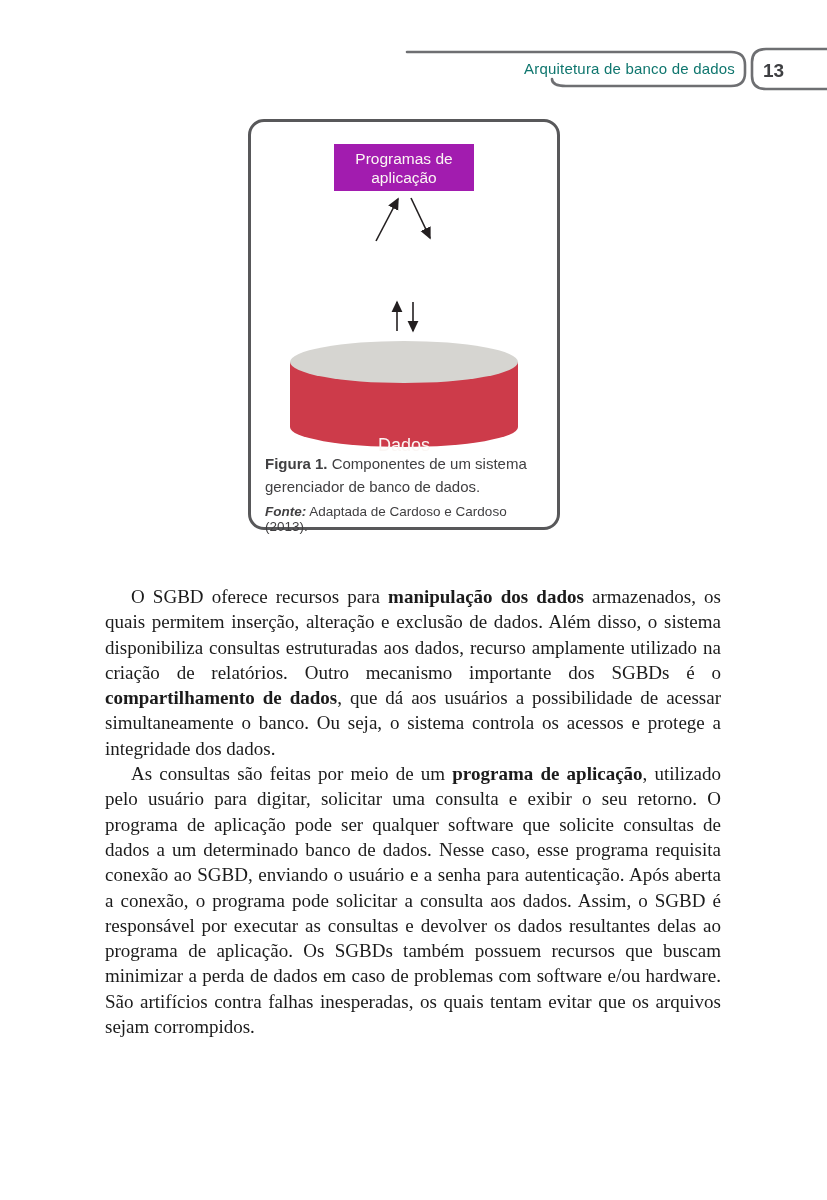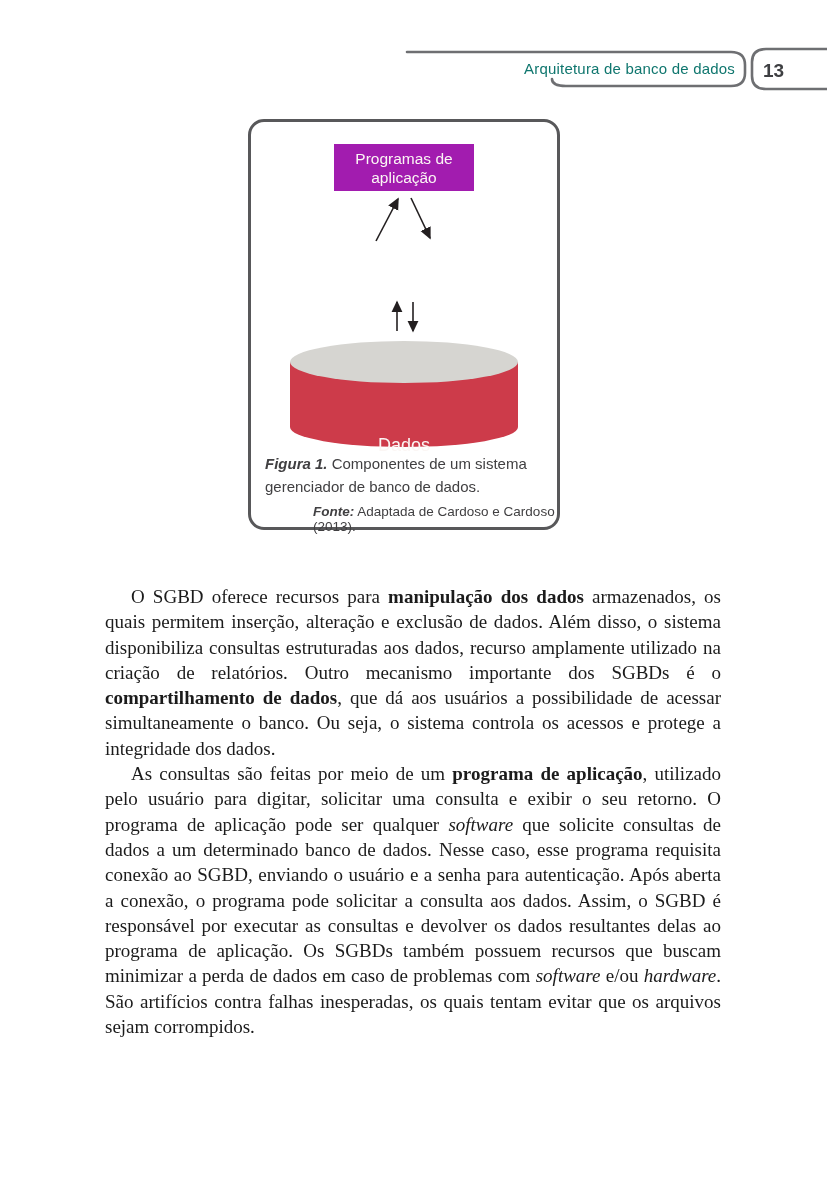--- a/index.html
+++ b/index.html
@@ -43,37 +43,37 @@
   .dbms-box  { left: 11px;  top: 124px; width: 284px; height: 53px; font-size: 17.5px; line-height: 23px; }
   .dbms-box span { max-width: 180px; }
   .cylinder-label {
     position: absolute; left: 39px; top: 275px; width: 228px;
     text-align: center; color: #fbf6f4; font-size: 18px; margin-top: 38px;
   }
   .fig-caption {
     position: absolute; left: 14px; top: 331px; width: 288px;
     font-size: 15px; line-height: 22.5px; color: #414042;
   }
-  .fig-caption .cap-label { font-weight: bold; font-style: italic; }
+  .fig-caption .cap-label { font-weight: bold; }
   .fig-source {
     position: absolute; left: 14px; top: 382px; width: 288px;
-    font-size: 13.5px; color: #414042; margin-left: 48px;
+    font-size: 13.5px; color: #414042;
   }
   .fig-source .src-label { font-weight: bold; font-style: italic; }
 
   
   .body-text {
     position: absolute; left: 105px; top: 584px; width: 616px;
     font-family: "Liberation Serif", serif;
     font-size: 19px; line-height: 25.3px;
     color: #1b1b1b; text-align: justify;
   }
   .body-text p { margin: 0; text-indent: 26px; }
   .body-text .b { font-weight: bold; }
-  .body-text .i { font-style: italic; }
+  .body-text .i { }
 </style>
 </head>
 <body>
 
 <div class="page">
 
   <svg class="header-svg" viewBox="0 0 427 50" xmlns="http://www.w3.org/2000/svg">
     <path d="M 7 8 H 331 Q 345 8 345 21 V 29 Q 345 42 331 42 H 166 Q 152 42 152 35" fill="none" stroke="#6e6f72" stroke-width="2.6" stroke-linecap="round"></path>
     <path d="M 427 5 H 366 Q 352 5 352 18 V 32 Q 352 45 366 45 H 427" fill="none" stroke="#6e6f72" stroke-width="2.6" stroke-linecap="round"></path>
   </svg>

